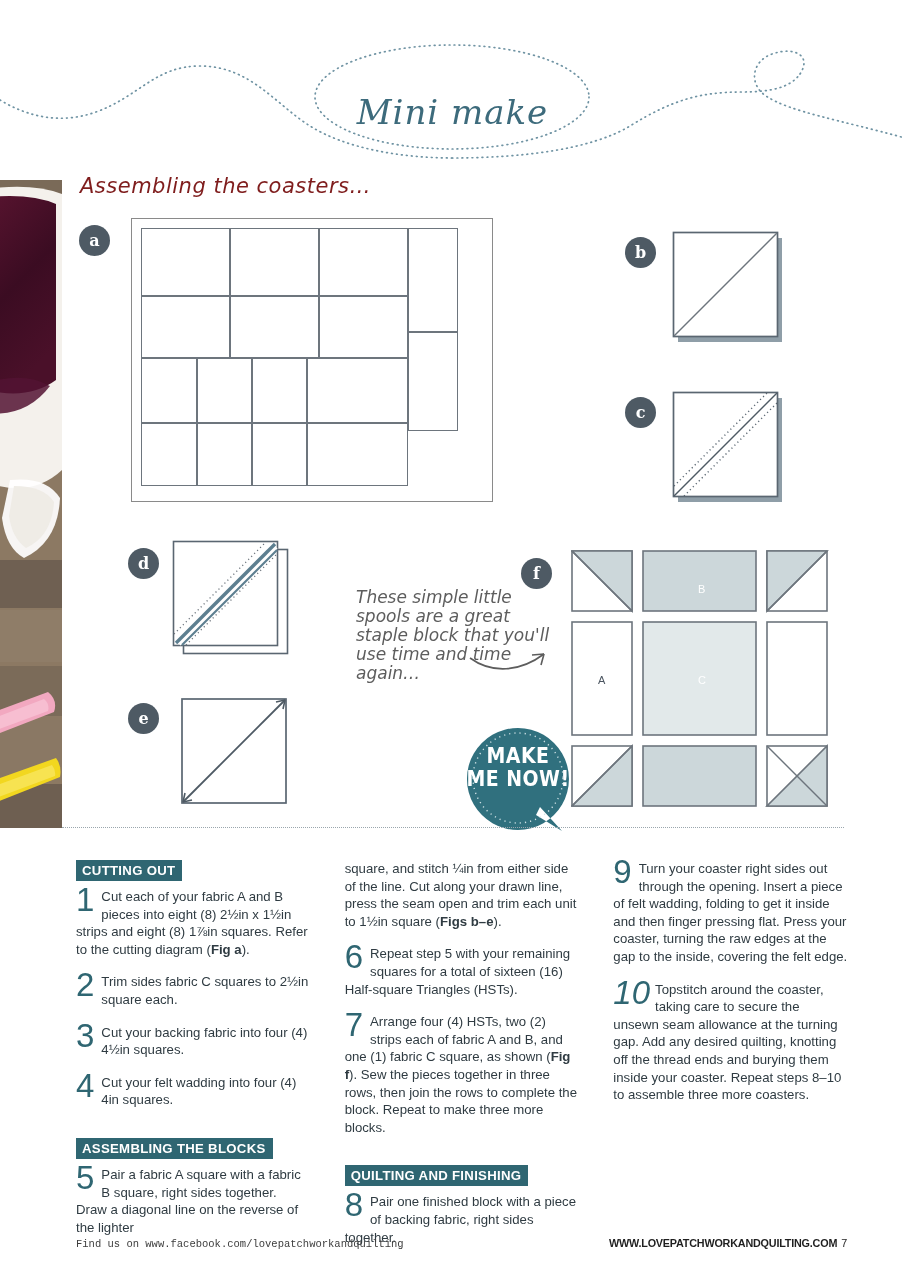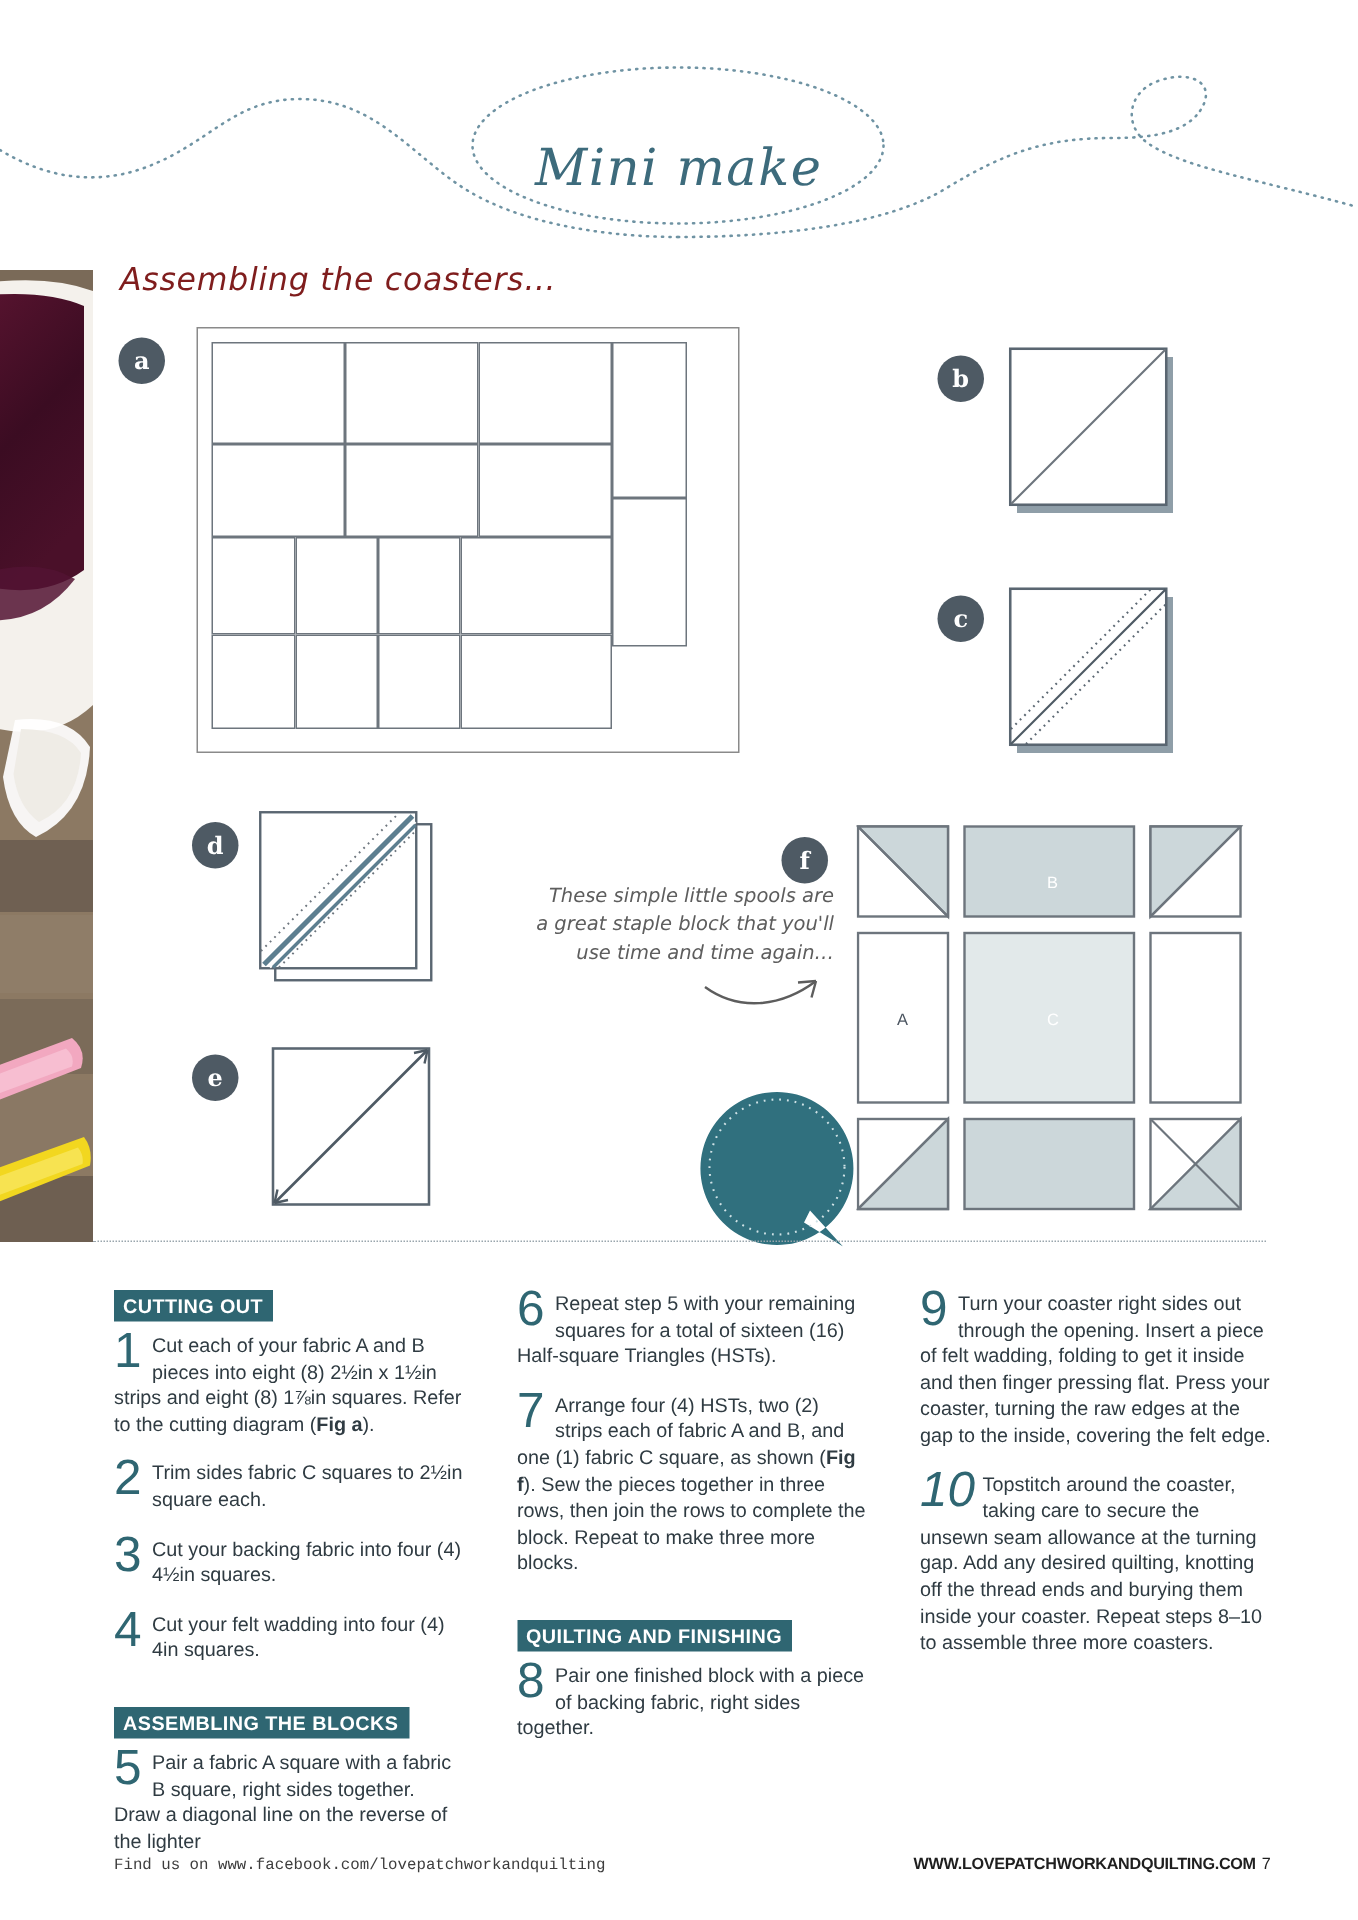--- a/index.html
+++ b/index.html
@@ -90,24 +90,24 @@
     background: #ffffff;
   }
 
   
   #note {
     position: absolute;
     left: 356px; top: 588px;
     width: 200px;
     font-family: "DejaVu Sans", sans-serif;
     font-style: italic;
-    font-size: 13px;
+    font-size: 17px;
     line-height: 19px;
     color: #5d5d5d;
-    text-align: right;
+    text-align: left;
   }
 
   
   #make-badge {
     position: absolute;
     left: 466px; top: 727px;
     width: 104px; height: 104px;
   }
   #make-badge-text {
     position: absolute;
@@ -368,20 +368,24 @@
     </g>
   </svg>
   <div class="blk-label" style="left:598px; top:674px; color:#4b5560;">A</div>
   <div class="blk-label" style="left:698px; top:583px; color:#ffffff;">B</div>
   <div class="blk-label" style="left:698px; top:674px; color:#ffffff;">C</div>
 
   <svg id="make-badge" viewBox="0 0 104 104">
     <path d="M52 1 a51 51 0 1 1 -0.1 0 Z M70 88 L96 104 L74 80 Z" fill="#30707e"></path>
     <circle cx="52" cy="51" r="45" fill="none" stroke="#cfe2e6" stroke-width="1.4" stroke-dasharray="1.2 4"></circle>
   </svg>
+  <div id="make-badge-text">
+    <div>MAKE</div>
+    <div>ME NOW!</div>
+  </div>
 
   <div id="divider"></div>
 </div>
 
 <div id="columns">
     <div class="col"><div class="sec-head">CUTTING OUT</div><div class="step">
         <div class="step-num">1</div>
         <div class="step-body"><span>Cut each of your fabric A and B pieces into eight (8) 2½in x 1½in strips and eight (8) 1⅞in squares. Refer to the cutting diagram (</span><b>Fig a</b><span>).</span></div>
         <div style="clear: both;"></div>
       </div><div class="step">
@@ -394,21 +398,21 @@
         <div style="clear: both;"></div>
       </div><div class="step">
         <div class="step-num">4</div>
         <div class="step-body"><span>Cut your felt wadding into four (4) 4in squares.</span></div>
         <div style="clear: both;"></div>
       </div><div class="sec-head spaced">ASSEMBLING THE BLOCKS</div><div class="step">
         <div class="step-num">5</div>
         <div class="step-body"><span>Pair a fabric A square with a fabric B square, right sides together. Draw a diagonal line on the reverse of the lighter</span></div>
         <div style="clear: both;"></div>
       </div></div>
-    <div class="col"><div class="step">
+    <div class="col"><div class="cont-body"><span>square, and stitch ¼in from either side of the line. Cut along your drawn line, press the seam open and trim each unit to 1½in square (</span><b>Figs b–e</b><span>).</span></div><div class="step">
         <div class="step-num">6</div>
         <div class="step-body"><span>Repeat step 5 with your remaining squares for a total of sixteen (16) Half-square Triangles (HSTs).</span></div>
         <div style="clear: both;"></div>
       </div><div class="step">
         <div class="step-num">7</div>
         <div class="step-body"><span>Arrange four (4) HSTs, two (2) strips each of fabric A and B, and one (1) fabric C square, as shown (</span><b>Fig f</b><span>). Sew the pieces together in three rows, then join the rows to complete the block. Repeat to make three more blocks.</span></div>
         <div style="clear: both;"></div>
       </div><div class="sec-head spaced">QUILTING AND FINISHING</div><div class="step">
         <div class="step-num">8</div>
         <div class="step-body"><span>Pair one finished block with a piece of backing fabric, right sides together.</span></div>

